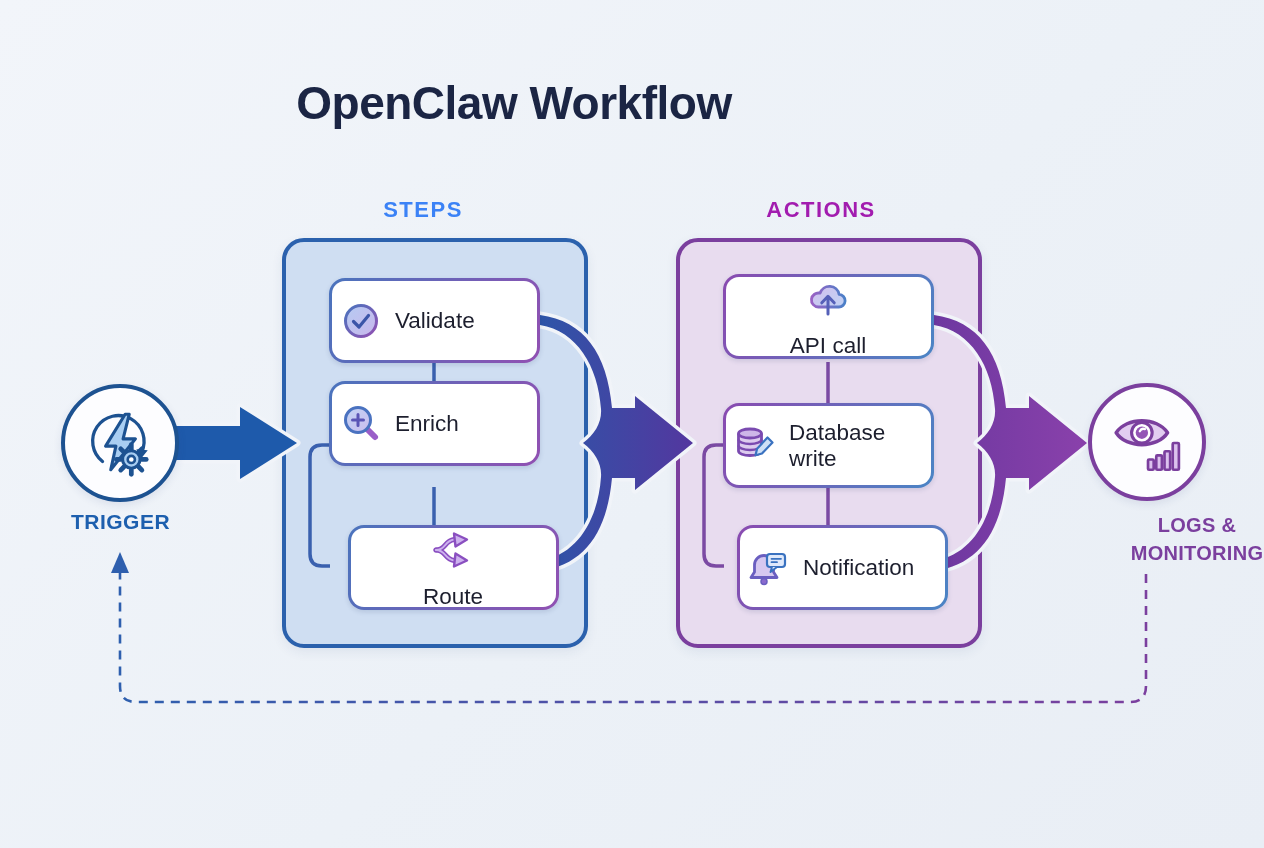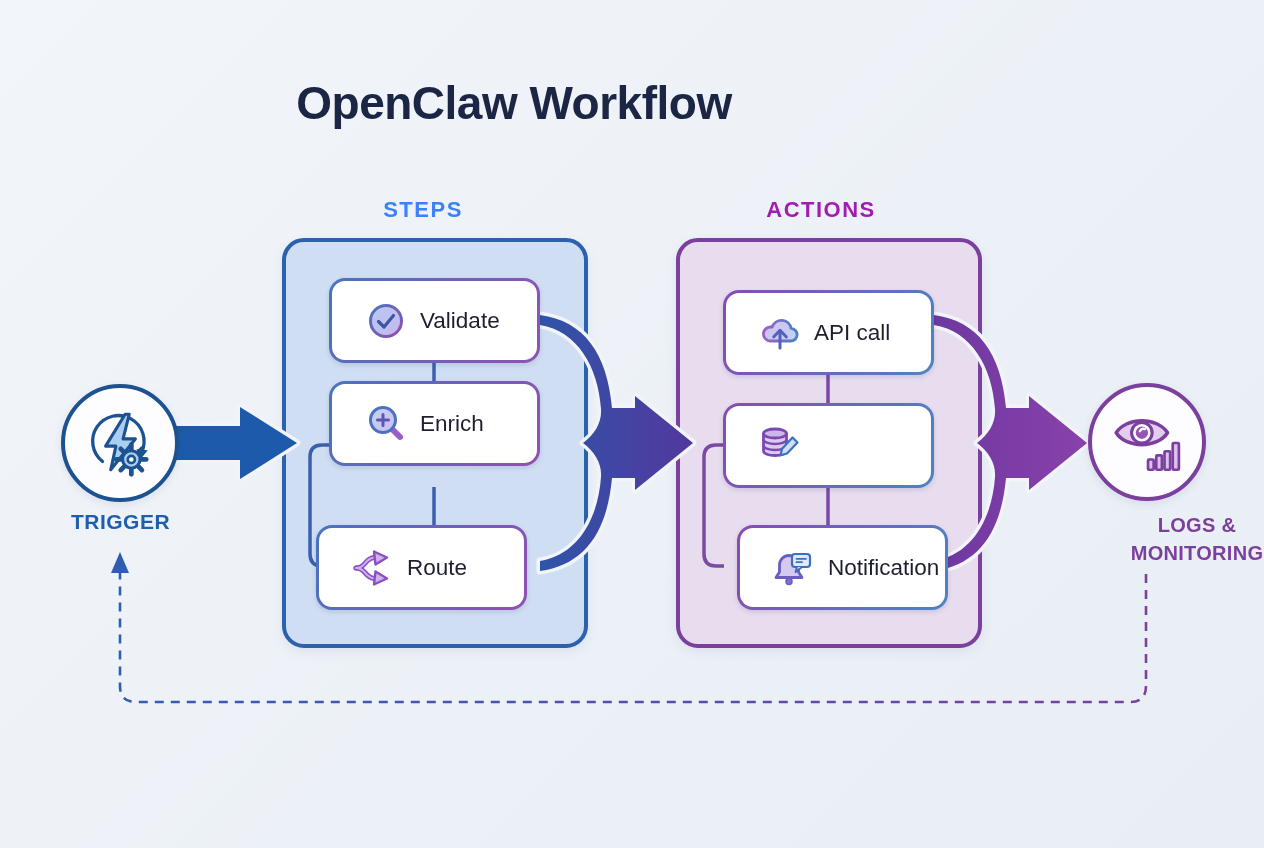--- a/index.html
+++ b/index.html
@@ -27,21 +27,21 @@
     box-shadow:0 4px 12px rgba(40,60,120,0.08);
   }
   .steps-box{left:282px;background:#cfdef2;border-color:#2b61ad;}
   .actions-box{left:676px;background:#e8dcef;border-color:#7b3f9e;}
   
   .wires{left:0;top:0;z-index:3;}
   
   .card{
     width:211px;height:85px;border-radius:16px;z-index:4;
     border:3px solid transparent;box-sizing:border-box;
-    display:flex;align-items:center;gap:12px;padding:0 8px 0 32px;
+    display:flex;align-items:center;gap:12px;padding:0 8px 0 7px;
     box-shadow:0 2px 5px rgba(30,50,100,0.14);
   }
   .card-steps{
     background:linear-gradient(#ffffff,#ffffff) padding-box,
                linear-gradient(115deg,#4a74bd 0%,#9150b2 100%) border-box;
   }
   .card-actions{
     background:linear-gradient(#ffffff,#ffffff) padding-box,
                linear-gradient(115deg,#8a4ab0 0%,#4a85c5 100%) border-box;
   }
@@ -144,37 +144,37 @@
           <stop offset="1" stop-color="#cabcee"></stop>
       </linearGradient>
     </defs>
     <path d="M28.5 27.5 L36 35" stroke="#9a5ec8" stroke-width="6" stroke-linecap="round"></path>
     <circle cx="19" cy="18" r="12.5" fill="url(#eFill)" stroke="#4a72c0" stroke-width="3"></circle>
     <path d="M13.5 18 H24.5 M19 12.5 V23.5" stroke="#5b55b5" stroke-width="3" stroke-linecap="round"></path>
   </svg>
   <div class="label">Enrich</div>
 </div>
 
-<div class="abs card card-steps" style="left:316px;top:525px;">
+<div class="abs card card-steps" style="left:348px;top:525px;flex-direction:column;">
   <svg width="44" height="44" viewBox="0 0 44 44">
     <g fill="none" stroke="#8a4fc0" stroke-width="5" stroke-linecap="round">
       <path d="M5 22 C15 22 13 13 23 11.5"></path>
       <path d="M5 22 C15 22 13 31 23 32.5"></path>
     </g>
     <g fill="none" stroke="#cdb2ee" stroke-width="1.8" stroke-linecap="round">
       <path d="M5 22 C15 22 13 13 23 11.5"></path>
       <path d="M5 22 C15 22 13 31 23 32.5"></path>
     </g>
     <polygon points="23,5.5 36,11.5 24.5,18.5" fill="#cdb2ee" stroke="#8a4fc0" stroke-width="2.4" stroke-linejoin="round"></polygon>
     <polygon points="24.5,25.5 36,32.5 23,38.5" fill="#cdb2ee" stroke="#8a4fc0" stroke-width="2.4" stroke-linejoin="round"></polygon>
   </svg>
   <div class="label">Route</div>
 </div>
 
-<div class="abs card card-actions" style="left:723px;top:290px;">
+<div class="abs card card-actions" style="left:723px;top:274px;flex-direction:column;">
   <svg width="44" height="44" viewBox="0 0 44 44">
     <defs>
       <linearGradient id="cStroke" x1="0" y1="0" x2="1" y2="0">
         <stop offset="0" stop-color="#9a62c4"></stop>
           <stop offset="1" stop-color="#4a80c8"></stop>
       </linearGradient>
       <linearGradient id="cFill" x1="0" y1="0" x2="1" y2="1">
         <stop offset="0" stop-color="#d2c0ee"></stop>
           <stop offset="1" stop-color="#c0d2f4"></stop>
       </linearGradient>
@@ -186,20 +186,21 @@
 </div>
 
 <div class="abs card card-actions" style="left:723px;top:403px;">
   <svg width="44" height="44" viewBox="0 0 44 44">
     <path d="M5.5 9.5 V27 c0 2.5 5.1 4.5 11.5 4.5 s11.5 -2 11.5 -4.5 V9.5" fill="#dccbee" stroke="#7a4ab0" stroke-width="2.8"></path>
     <ellipse cx="17" cy="9.5" rx="11.5" ry="4.5" fill="#cdb6e8" stroke="#7a4ab0" stroke-width="2.8"></ellipse>
     <path d="M5.5 15.5 c0 2.5 5.1 4.5 11.5 4.5 s11.5 -2 11.5 -4.5" fill="none" stroke="#7a4ab0" stroke-width="2.4"></path>
     <path d="M5.5 21.5 c0 2.5 5.1 4.5 11.5 4.5 s11.5 -2 11.5 -4.5" fill="none" stroke="#7a4ab0" stroke-width="2.4"></path>
     <path d="M34.5 13.5 l5 5 L29 29.5 l-6.5 1.8 1.6 -6.6 Z" fill="#cfe0f6" stroke="#3a72c0" stroke-width="2.2" stroke-linejoin="round"></path>
   </svg>
+  <div class="label">Database write</div>
 </div>
 
 <div class="abs card card-actions" style="left:723px;top:525px;margin-left:14px;">
   <svg width="44" height="44" viewBox="0 0 44 44">
     <path d="M17 9.5 a9.5 9.5 0 0 0 -9.5 9.5 V26 l-3.5 5.5 h26 l-3.5 -5.5 V19 A9.5 9.5 0 0 0 17 9.5 Z" fill="#d6c8f0" stroke="#6a5ec0" stroke-width="2.8" stroke-linejoin="round"></path>
     <circle cx="17" cy="35.5" r="3" fill="#8a6ace" stroke="#6a5ec0" stroke-width="1.5"></circle>
     <rect x="20" y="8" width="18" height="13" rx="3" fill="#dfe9fb" stroke="#3a72c0" stroke-width="2.2"></rect>
     <path d="M25 21 l-1.5 5 l6.5 -5" fill="#dfe9fb" stroke="#3a72c0" stroke-width="2" stroke-linejoin="round"></path>
     <path d="M24.5 12.8 H34 M24.5 16.2 H30" stroke="#3a72c0" stroke-width="1.8" stroke-linecap="round"></path>
   </svg>

